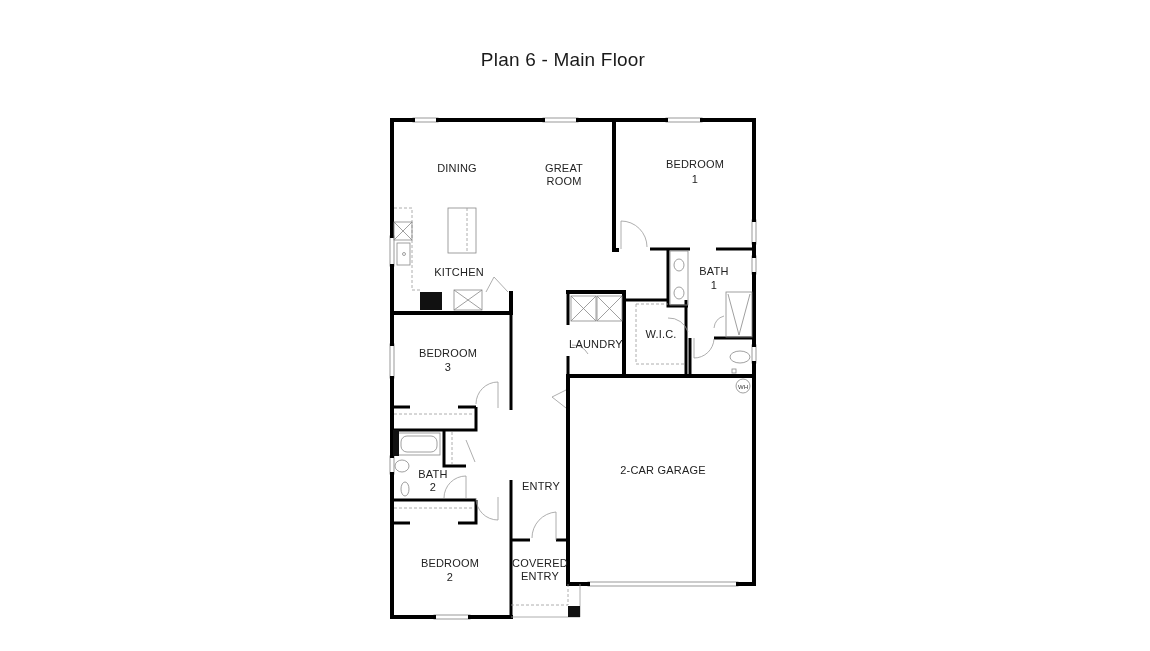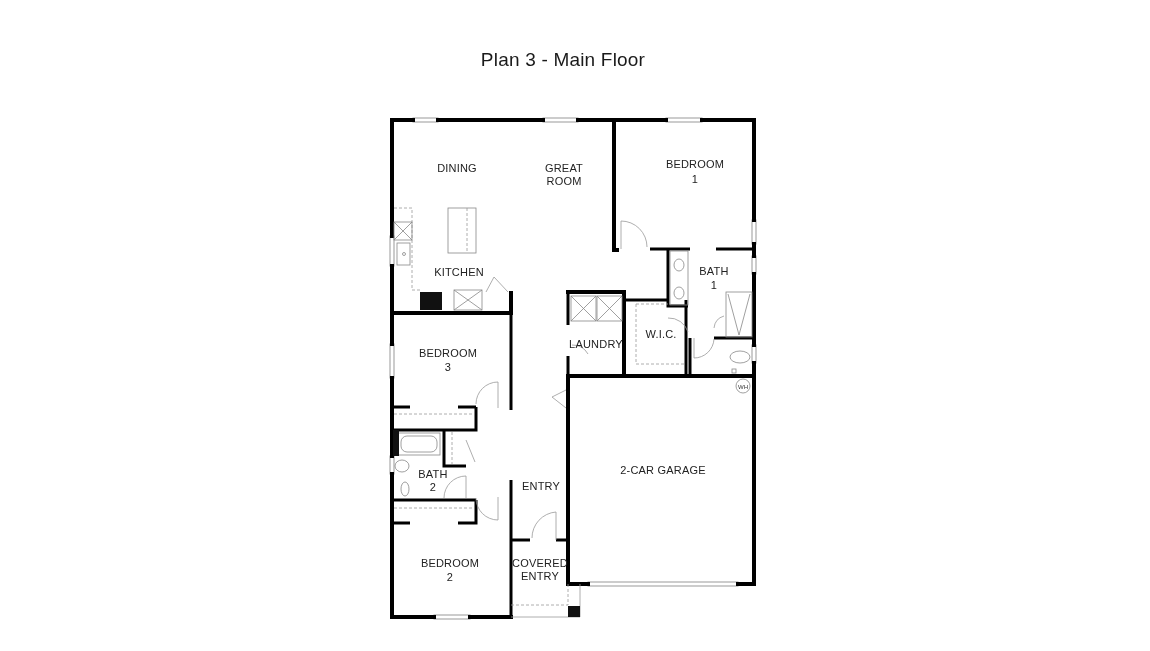--- a/index.html
+++ b/index.html
@@ -10,21 +10,21 @@
     .wall { fill: none; stroke: #000; stroke-width: 4; stroke-linecap: square; }
     .wall-thin { fill: none; stroke: #000; stroke-width: 3; }
     .win { fill: #fff; stroke: #999; stroke-width: 1; }
     .fixture { fill: none; stroke: #888; stroke-width: 0.8; }
     .dash { fill: none; stroke: #999; stroke-width: 0.8; stroke-dasharray: 3 2; }
     .door { fill: none; stroke: #999; stroke-width: 0.8; }
   </style>
 </head>
 <body>
 
-<div class="title">Plan 3  - Main Floor</div>
+<div class="title">Plan 6  - Main Floor</div>
 
 <svg width="1150" height="651" viewBox="0 0 1150 651">
 
   <g>
     <rect class="win" x="413" y="118" width="25" height="4"></rect>
     <rect class="win" x="543" y="118" width="35" height="4"></rect>
     <rect class="win" x="666" y="118" width="36" height="4"></rect>
     <rect class="win" x="390" y="236" width="4" height="30"></rect>
     <rect class="win" x="390" y="344" width="4" height="34"></rect>
     <rect class="win" x="390" y="456" width="4" height="18"></rect>

